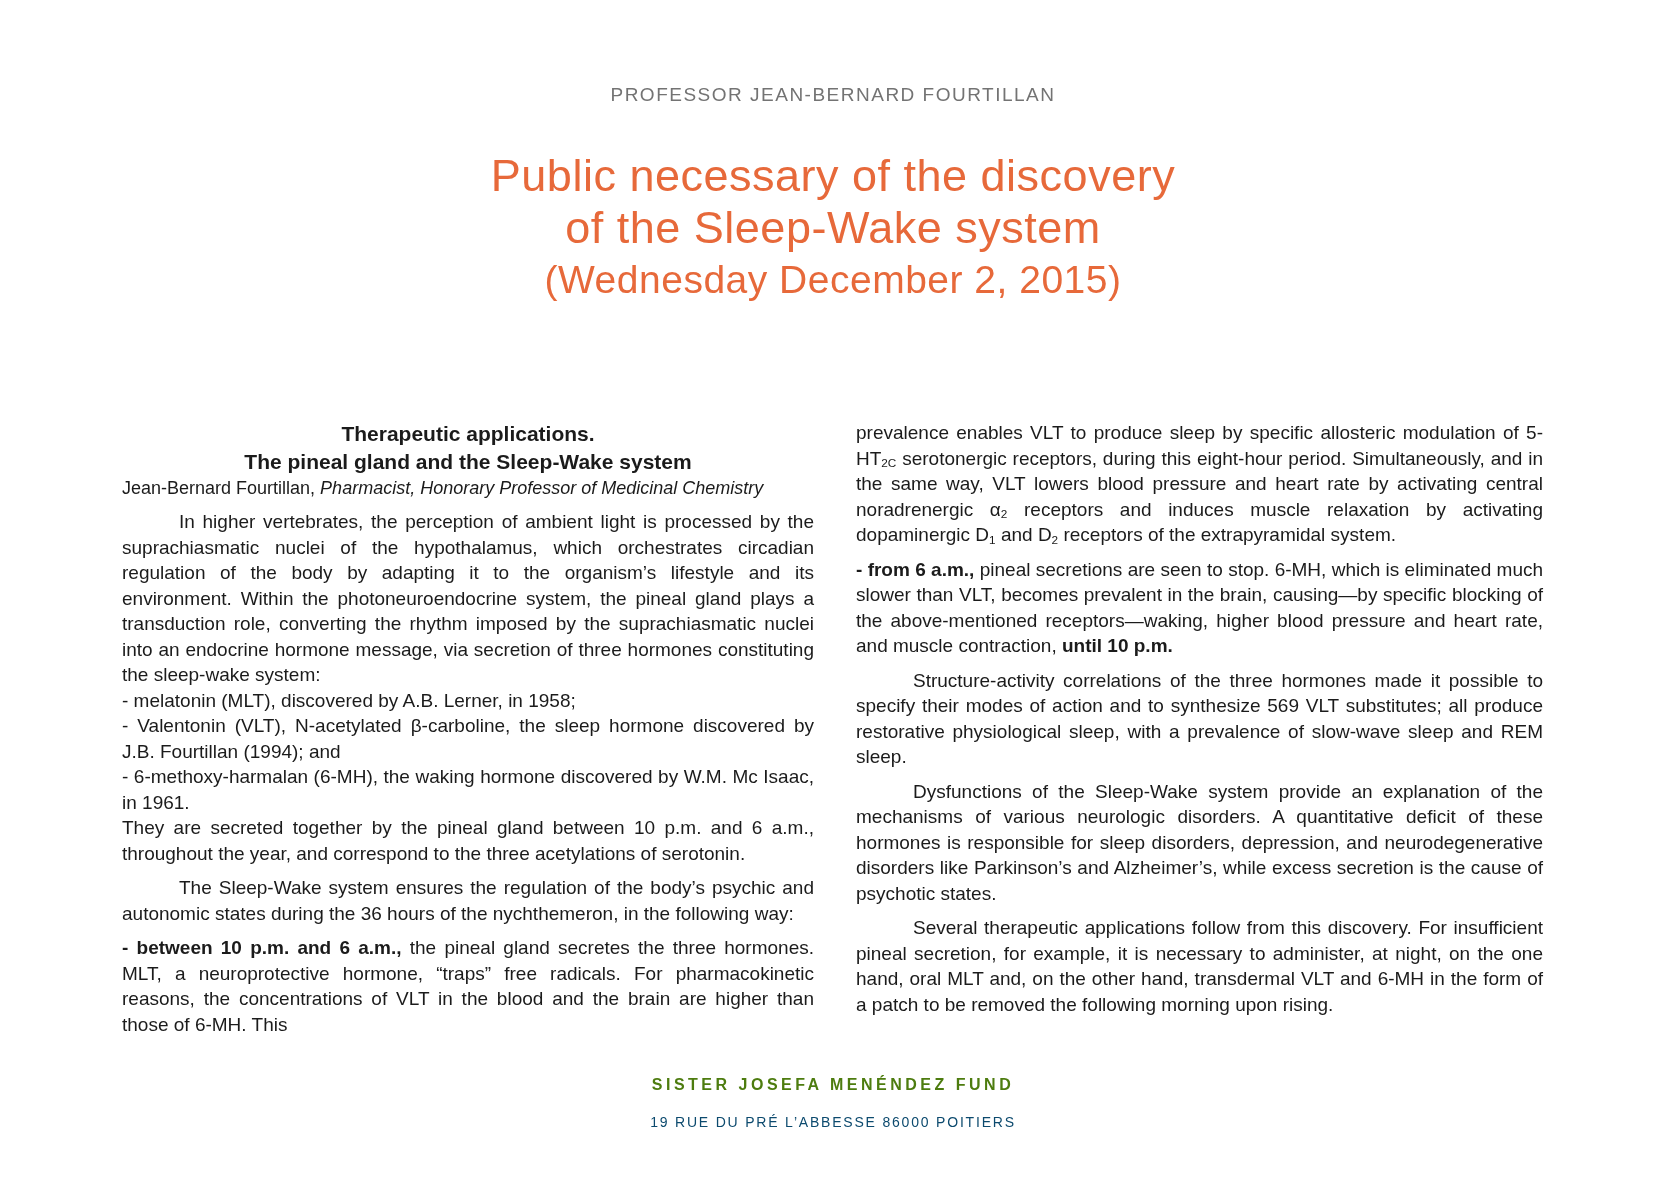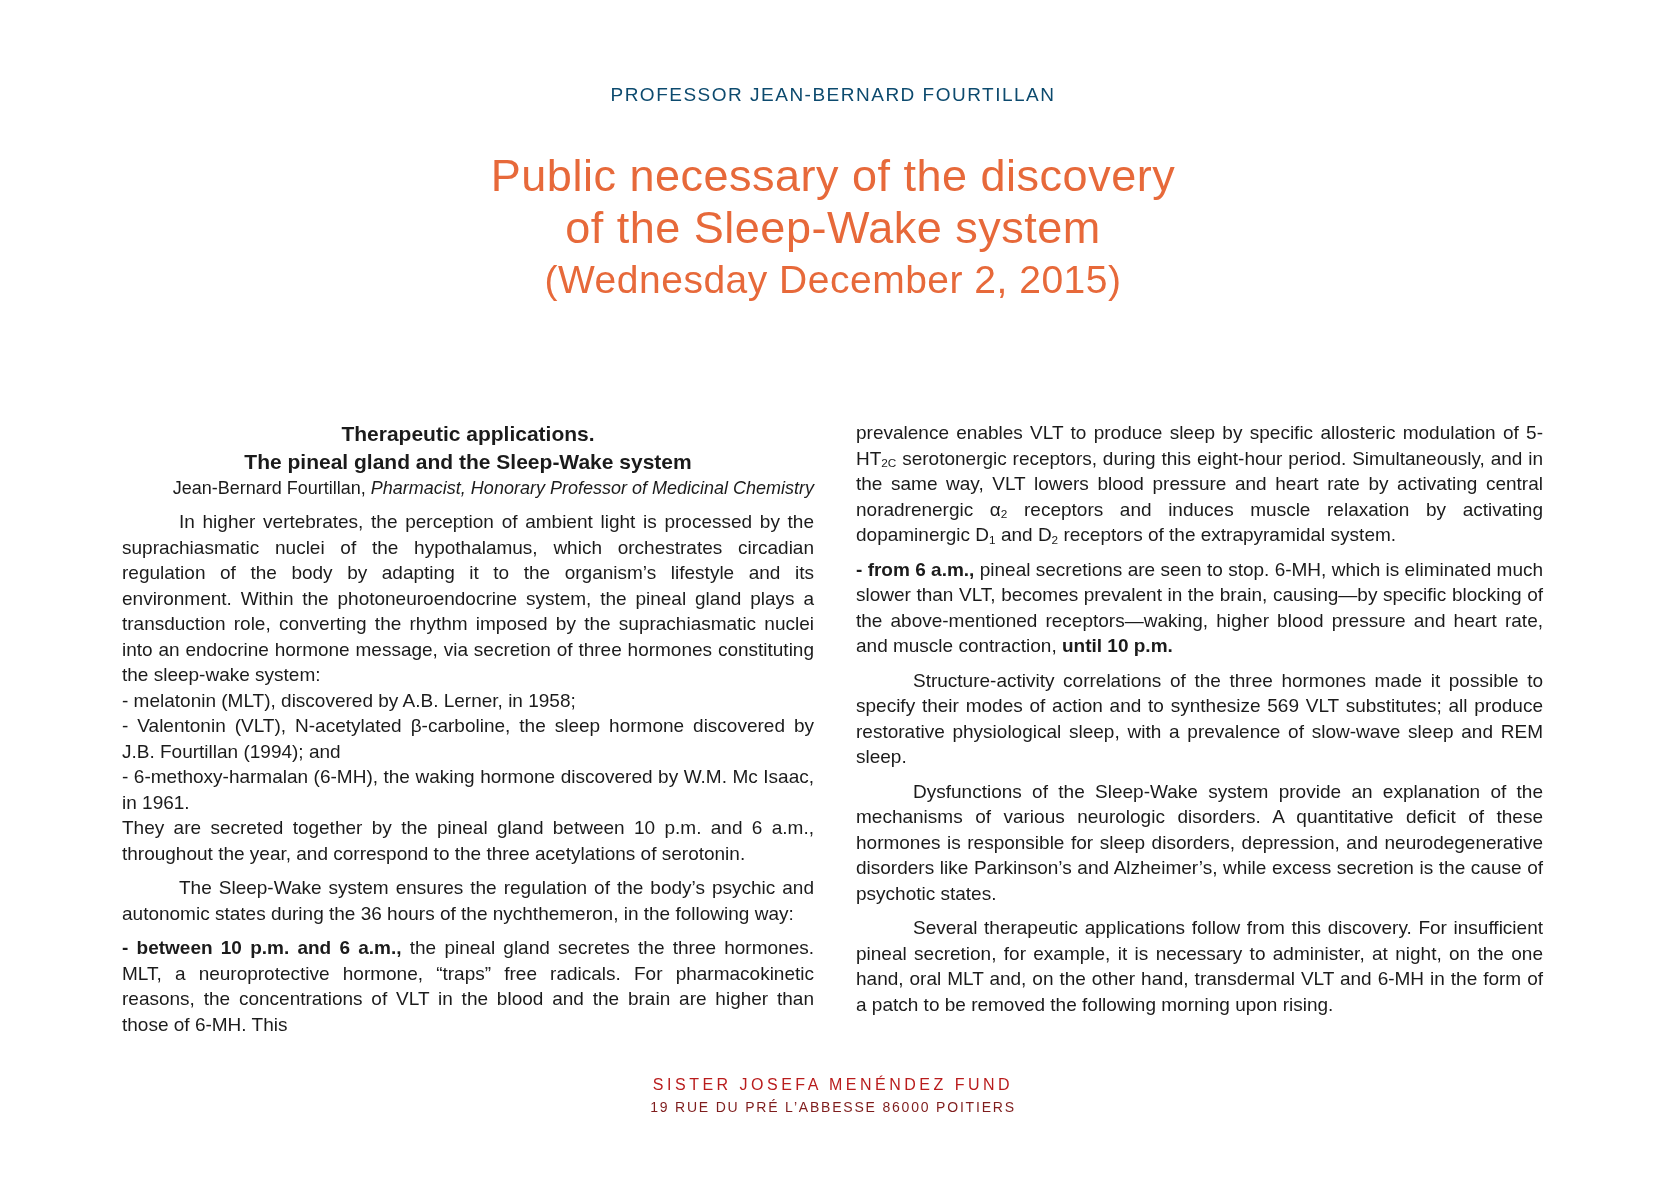--- a/index.html
+++ b/index.html
@@ -13,21 +13,21 @@
     overflow:hidden;
   }
   .doc-header{
     position:absolute;
     top:84px;
     left:0;
     width:100%;
     text-align:center;
     font-size:19px;
     letter-spacing:1.5px;
-    color:#0c4a6e;
+    color:#737373;
   }
   .main-title{
     position:absolute;
     top:150px;
     left:0;
     width:100%;
     text-align:center;
     font-weight:300;
     line-height:52px;
   }
@@ -48,50 +48,50 @@
   .col.left{width:692px; margin-right:42px;}
   .col.right{width:687px;}
   .col-heading{
     text-align:center;
     font-weight:bold;
     font-size:21px;
     line-height:28px;
     margin:0;
   }
   .byline{
-    text-align:right;
+    text-align:left;
     font-size:18px;
     line-height:24px;
     margin:0;
   }
   .para{margin:0;}
   .para.space{margin-top:9px;}
   .para.indent{text-indent:57px;}
   .b{font-weight:bold;}
   .i{font-style:italic;}
   sub{font-size:0.62em; line-height:0; vertical-align:-0.25em;margin-top:20px;}
   .footer{
     position:absolute;
     top:1074px;
     left:0;
     width:100%;
     text-align:center;
   }
   .fund-line{
-    font-weight:normal;
+    font-weight:bold;
     font-size:16px;
     letter-spacing:3.5px;
-    color:#b91c1c;
+    color:#4d7c0f;
     line-height:22px;
   }
   .address-line{
-    margin-top:2px;
+    margin-top:17px;
     font-size:14px;
     letter-spacing:1.8px;
-    color:#7f1d1d;
+    color:#0c4a6e;
     line-height:18px;
   }
 </style>
 </head>
 <body>
 
 <div class="page">
 
   <div class="doc-header">PROFESSOR JEAN-BERNARD FOURTILLAN</div>
 

